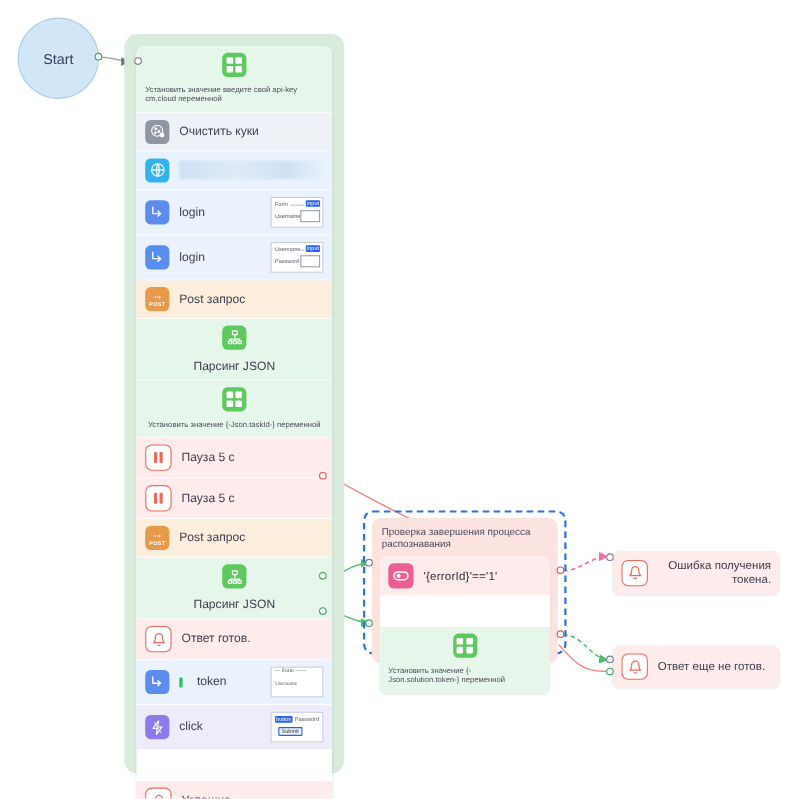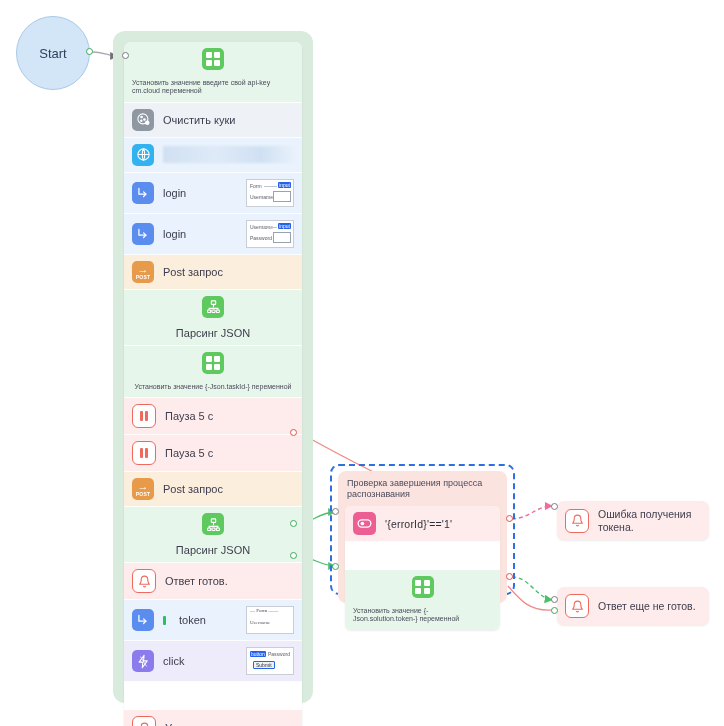--- a/index.html
+++ b/index.html
@@ -108,20 +108,21 @@
                 box-shadow:0 1px 2px rgba(80,60,60,.10);}
   .branch-steps .step{min-height:34px;}
   .cond-text{font-size:10.5px;color:#2f2f3a;letter-spacing:.2px;}
 
   
   .side-node{
     position:absolute;width:152px;min-height:38px;box-sizing:border-box;
     background:#fdeceb;border-radius:7px;
     display:flex;align-items:center;gap:9px;padding:7px 8px;
     box-shadow:0 1px 2px rgba(80,60,60,.10);
+    text-align:right;
   }
   .side-node .label{font-size:10.5px;line-height:12.5px;}
   #node-error{left:557px;top:501px;}
   #node-notready{left:557px;top:587px;}
 
   
   .port{position:absolute;width:7px;height:7px;border-radius:50%;
         background:#fff;box-sizing:border-box;}
   .port.green{border:1.6px solid #3aa95f;}
   .port.red{border:1.6px solid #e8524a;}

